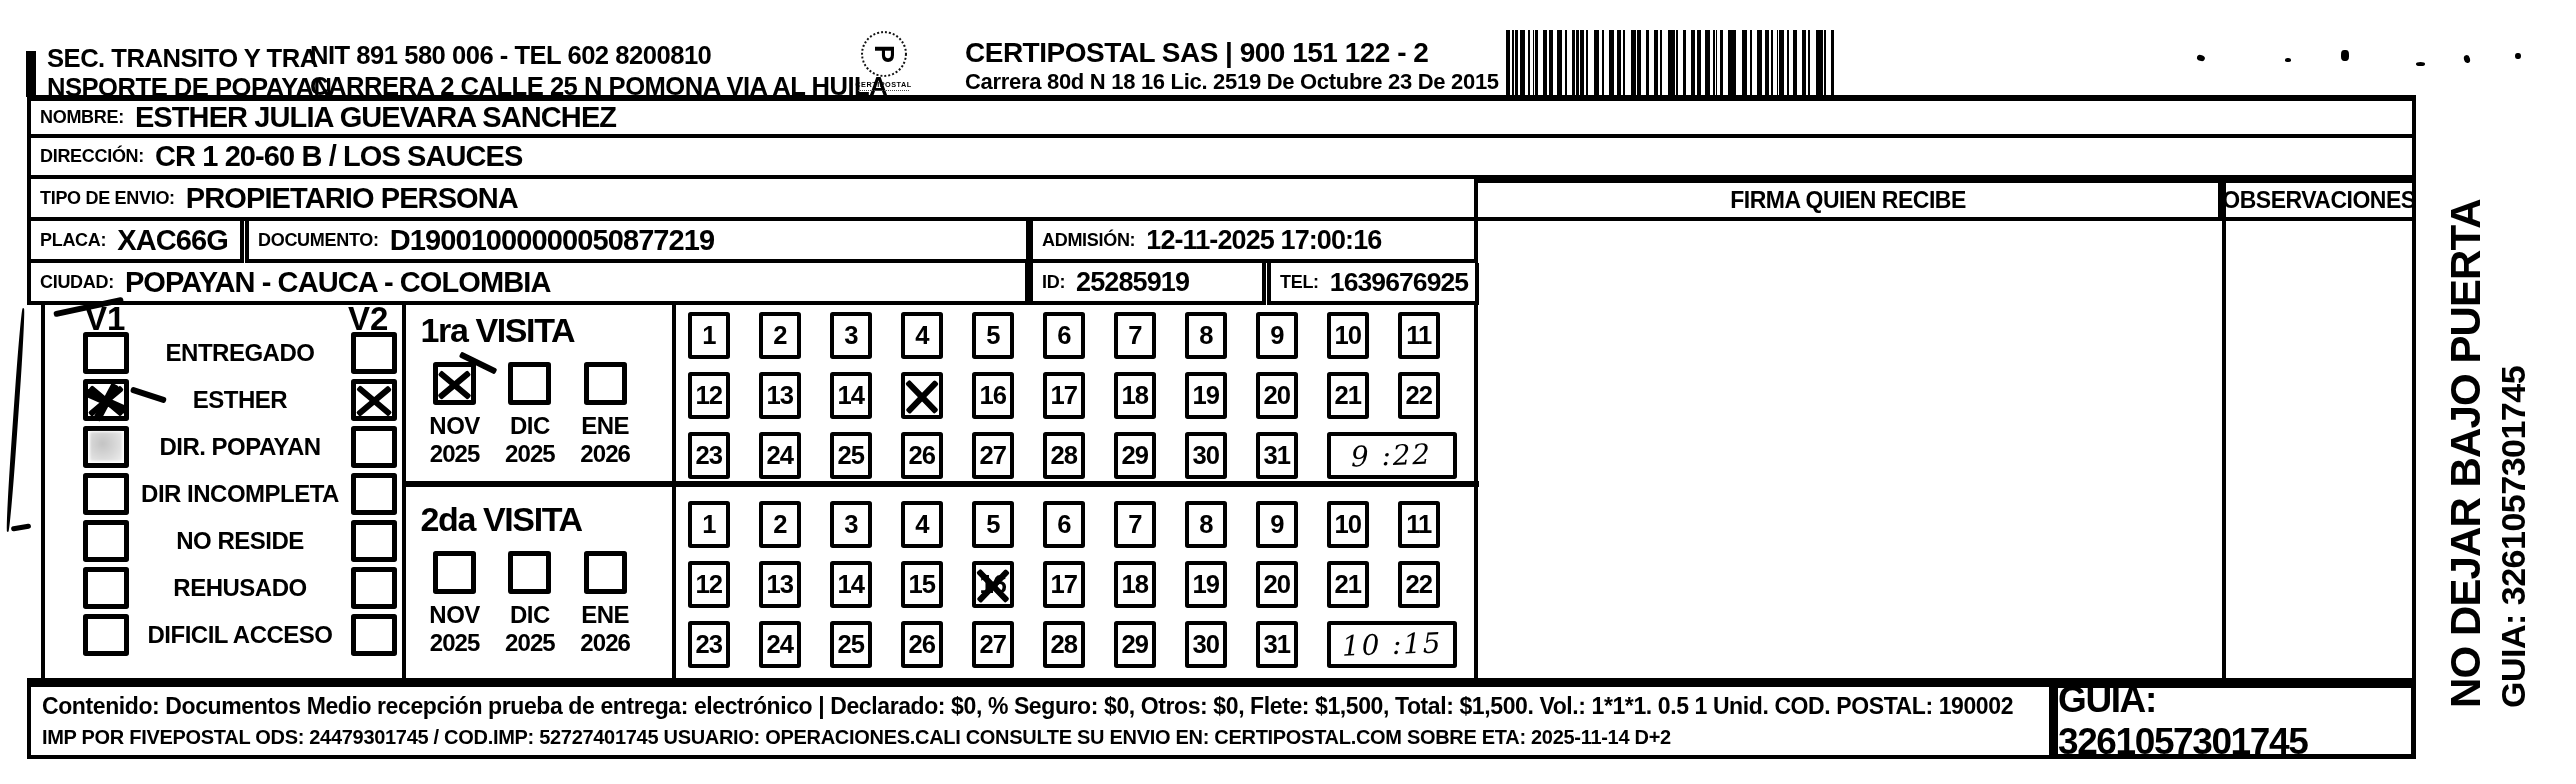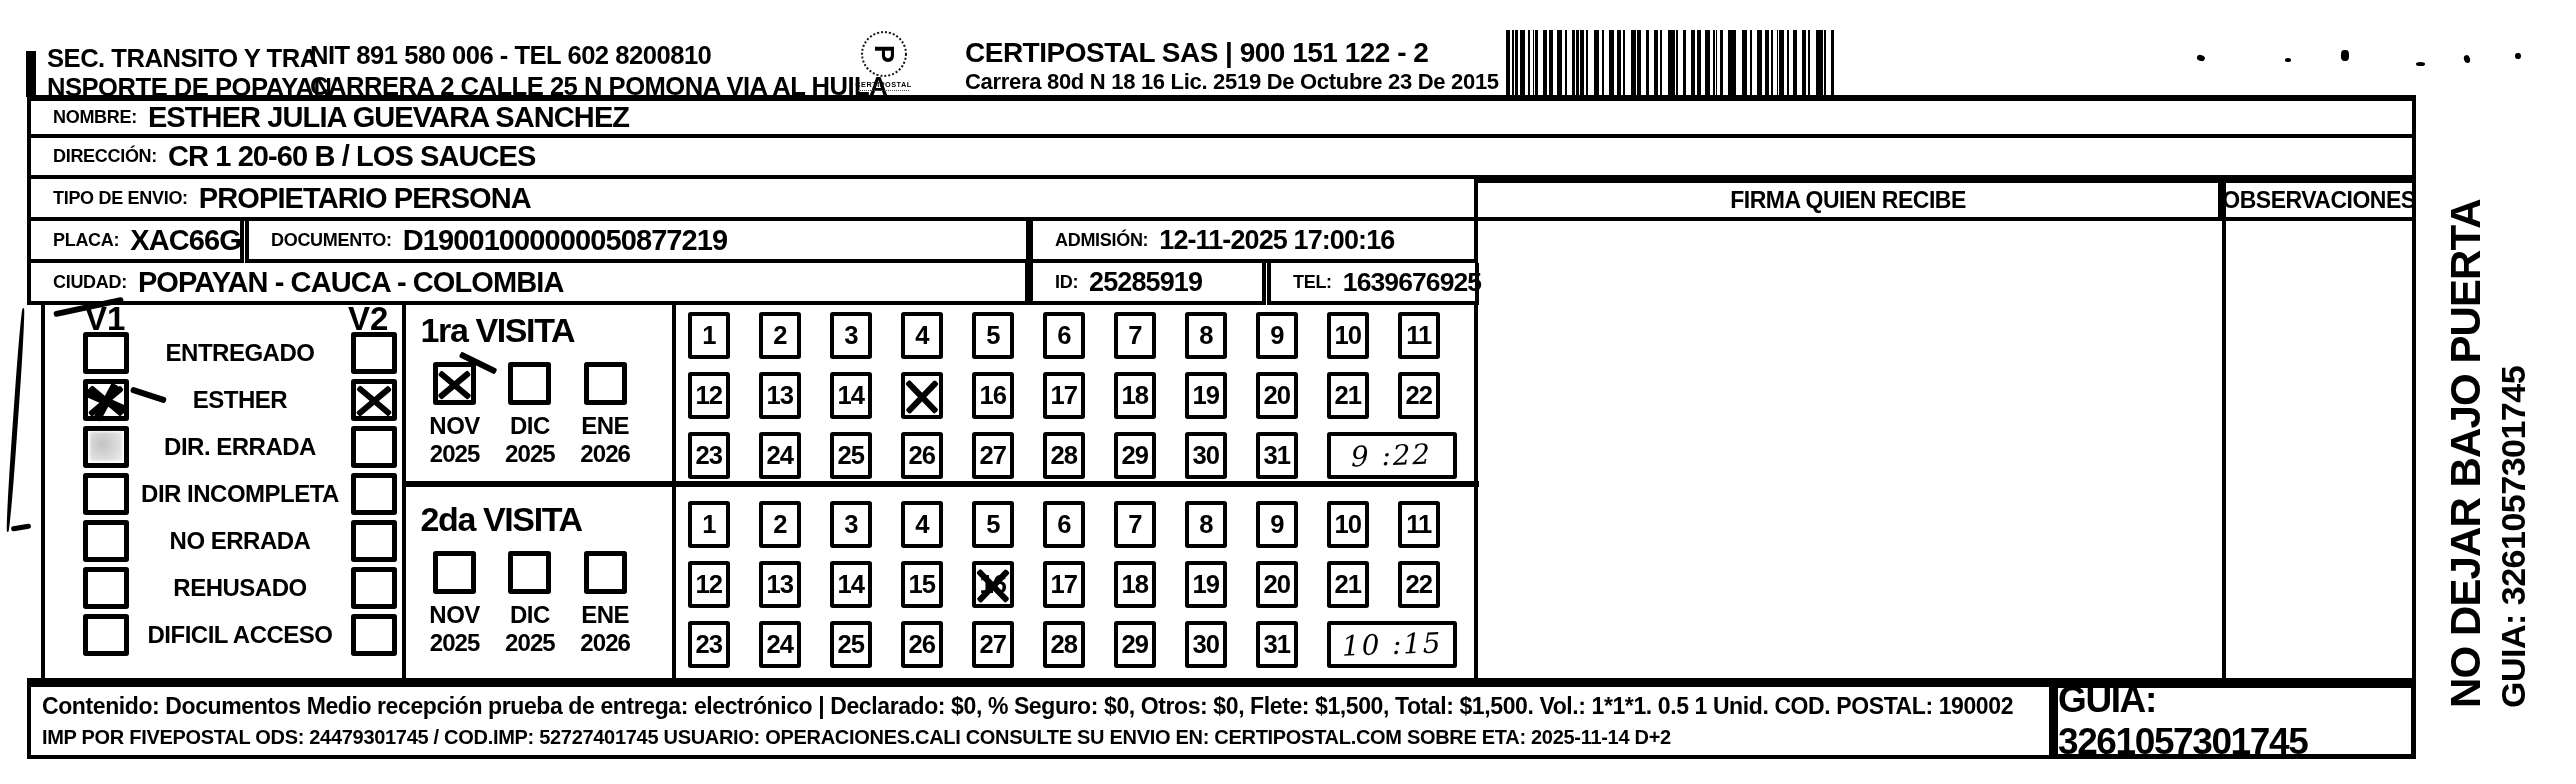--- a/index.html
+++ b/index.html
@@ -24,21 +24,21 @@
   .carrier-l1 { font-size:28px; font-weight:bold; letter-spacing:-0.5px; }
   .carrier-l2 { font-size:22px; font-weight:bold; letter-spacing:-0.3px; }
   .barcode { left:1506px; top:30px; width:330px; height:68px;
     background:
       repeating-linear-gradient(90deg,#000 0 3.7px,rgba(0,0,0,0) 3.7px 6.4px,#000 6.4px 8.2px,rgba(0,0,0,0) 8.2px 13.7px,#000 13.7px 19px,rgba(0,0,0,0) 19px 22px,#000 22px 24px,rgba(0,0,0,0) 24px 29px,#000 29px 32px,rgba(0,0,0,0) 32px 37px),
       repeating-linear-gradient(90deg,rgba(0,0,0,0) 0 9px,#000 9px 12px,rgba(0,0,0,0) 12px 26.5px,#000 26.5px 28px,rgba(0,0,0,0) 28px 43px,#000 43px 47px,rgba(0,0,0,0) 47px 61px);
   }
   .speck { background:#000; border-radius:50%; }
 
   
-  .cell { position:absolute; border:4.6px solid #000; background:#fff; display:flex; align-items:center; padding:0 22px; white-space:nowrap; overflow:visible; }
+  .cell { position:absolute; border:4.6px solid #000; background:#fff; display:flex; align-items:center; padding:0 9px; white-space:nowrap; overflow:visible; }
   .lab { font-size:18px; font-weight:bold; letter-spacing:-0.3px; margin-right:11px; }
   .val { font-size:29px; font-weight:bold; letter-spacing:-0.9px; }
   .row-nombre    { left:27px; top:95px; width:2389px; height:43px; border-top-width:6.4px; }
   .row-direccion { left:27px; top:138px; width:2389px; height:41px; border-top:0; }
   .cell-tipo   { left:27px;   top:179px; width:1451px; height:42px; border-top:0; }
   .cell-firmah { left:1478px; top:179px; width:744px;  height:42px; border-top:4.6px solid #000; border-left:0; justify-content:center; }
   .cell-obsh   { left:2222px; top:179px; width:194px;  height:42px; border-top:4.6px solid #000; justify-content:center; padding:0 1.8px; }
   .cell-placa  { left:27px;   top:221px; width:217px; height:42px; border-top:0; }
   .cell-doc    { left:245px;  top:221px; width:785px; height:42px; border-top:0; }
   .cell-adm    { left:1029px; top:221px; width:449px; height:42px; border-top:0; }
@@ -202,31 +202,31 @@
           <span class="slabel">ESTHER</span>
           <span class="cbox">
             <i class="xa"></i>
             <i class="xb"></i>
           </span>
         </div>
         <div class="status-row">
           <span class="cbox">
             <i class="smudge"></i>
           </span>
-          <span class="slabel">DIR. ERRADA</span>
+          <span class="slabel">DIR. POPAYAN</span>
           <span class="cbox"></span>
         </div>
         <div class="status-row">
           <span class="cbox"></span>
           <span class="slabel">DIR INCOMPLETA</span>
           <span class="cbox"></span>
         </div>
         <div class="status-row">
           <span class="cbox"></span>
-          <span class="slabel">NO ERRADA</span>
+          <span class="slabel">NO RESIDE</span>
           <span class="cbox"></span>
         </div>
         <div class="status-row">
           <span class="cbox"></span>
           <span class="slabel">REHUSADO</span>
           <span class="cbox"></span>
         </div>
         <div class="status-row">
           <span class="cbox"></span>
           <span class="slabel">DIFICIL ACCESO</span>

